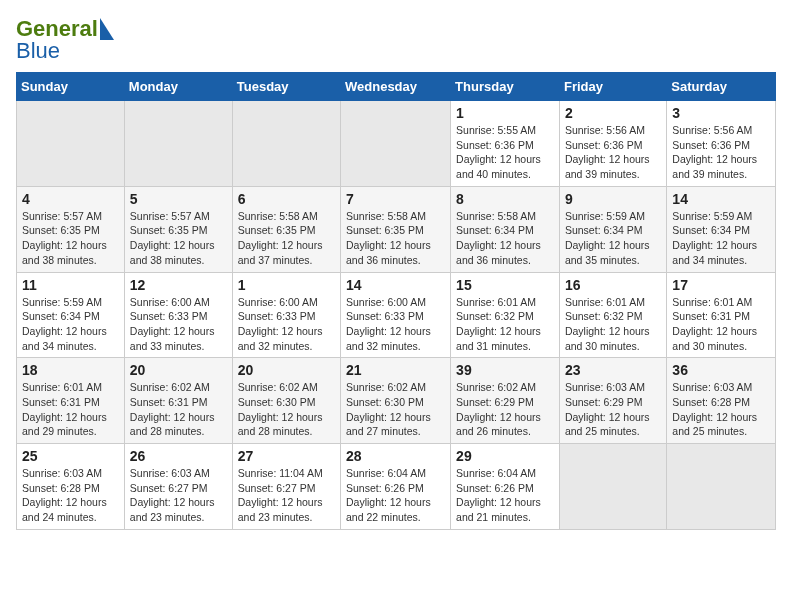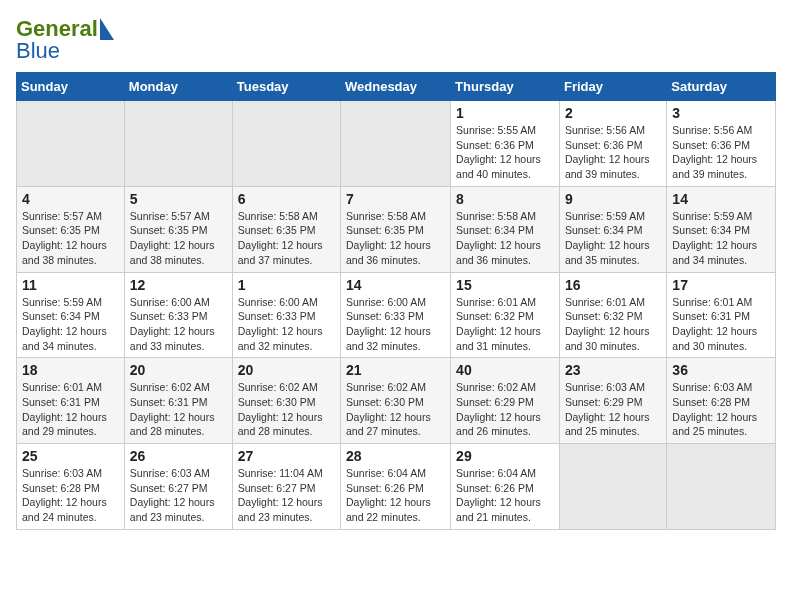--- a/index.html
+++ b/index.html
@@ -243,21 +243,21 @@
 Sunset: 6:30 PM
 Daylight: 12 hours and 28 minutes.</div>
         </td>
         <td>
           <span class="day-num">21</span>
           <div class="day-info">Sunrise: 6:02 AM
 Sunset: 6:30 PM
 Daylight: 12 hours and 27 minutes.</div>
         </td>
         <td>
-          <span class="day-num">40</span>
+          <span class="day-num">39</span>
           <div class="day-info">Sunrise: 6:02 AM
 Sunset: 6:29 PM
 Daylight: 12 hours and 26 minutes.</div>
         </td>
         <td>
           <span class="day-num">23</span>
           <div class="day-info">Sunrise: 6:03 AM
 Sunset: 6:29 PM
 Daylight: 12 hours and 25 minutes.</div>
         </td>

